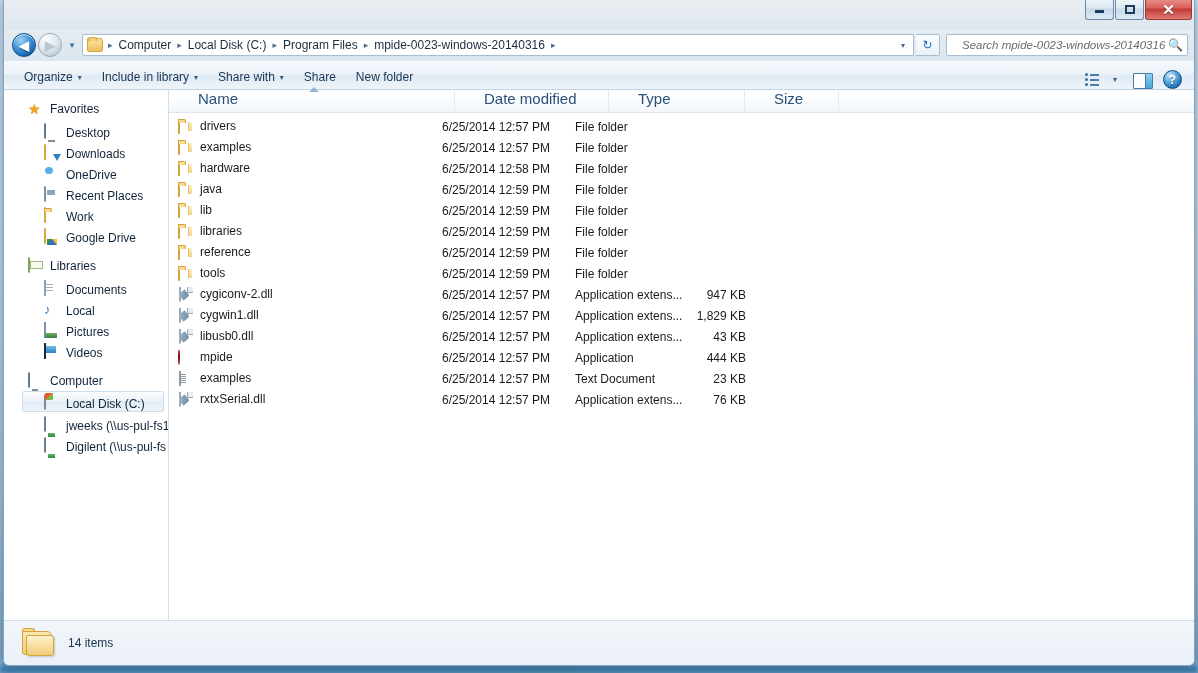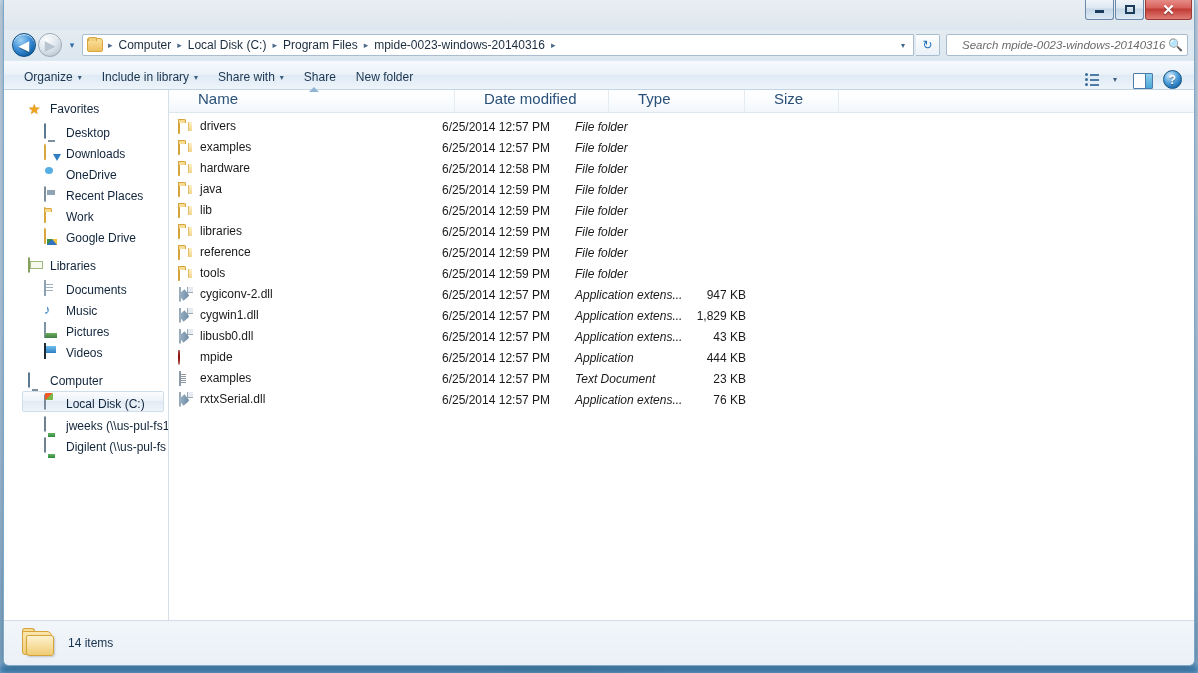--- a/index.html
+++ b/index.html
@@ -342,21 +342,21 @@
   .col-name .sortmark { left: 124px; }
 
   #rows { flex: 1 1 auto; overflow: hidden; padding-top: 3px; }
   .row {
     height: 21px; display: flex; align-items: center;
     font-size: 12px; color: #1a1a1a; cursor: default;
   }
   .cell { display: flex; align-items: flex-start; overflow: hidden; white-space: nowrap; }
   .c-name { width: 265px; padding-left: 8px; gap: 7px; }
   .c-date { width: 133px; padding-left: 8px; color: #1a1a1a; }
-  .c-type { width: 115px; padding-left: 8px; font-style: italic; }
+  .c-type { width: 115px; padding-left: 8px; }
   .c-size { width: 73px; padding-right: 9px; justify-content: flex-end; }
 
   .fileicon { width: 16px; height: 16px; flex: none; position: relative; }
   .fi-folder {
     width: 14px; height: 12px; margin: 2px 0 0 1px;
     background: linear-gradient(180deg,#fce5a8 0%,#f6d584 48%,#eec163 100%);
     border: 1px solid #d4a43b; border-radius: 1px 3px 2px 2px;
   }
   .fi-folder::before{
     content:""; position:absolute; left:1px; top:0px; width:6px; height:3px;
@@ -589,21 +589,21 @@
         <div class="navitem root">
           <span class="navicon"><span class="ic-libraries"></span></span>
           <span class="navlabel">Libraries</span>
         </div>
         <div class="navitem child">
           <span class="navicon"><span class="ic-doc"></span></span>
           <span class="navlabel">Documents</span>
         </div>
         <div class="navitem child">
           <span class="navicon ic-music">♪</span>
-          <span class="navlabel">Music</span>
+          <span class="navlabel">Local</span>
         </div>
         <div class="navitem child">
           <span class="navicon"><span class="ic-pic"></span></span>
           <span class="navlabel">Pictures</span>
         </div>
         <div class="navitem child">
           <span class="navicon"><span class="ic-video"></span></span>
           <span class="navlabel">Videos</span>
         </div>
       </div>

